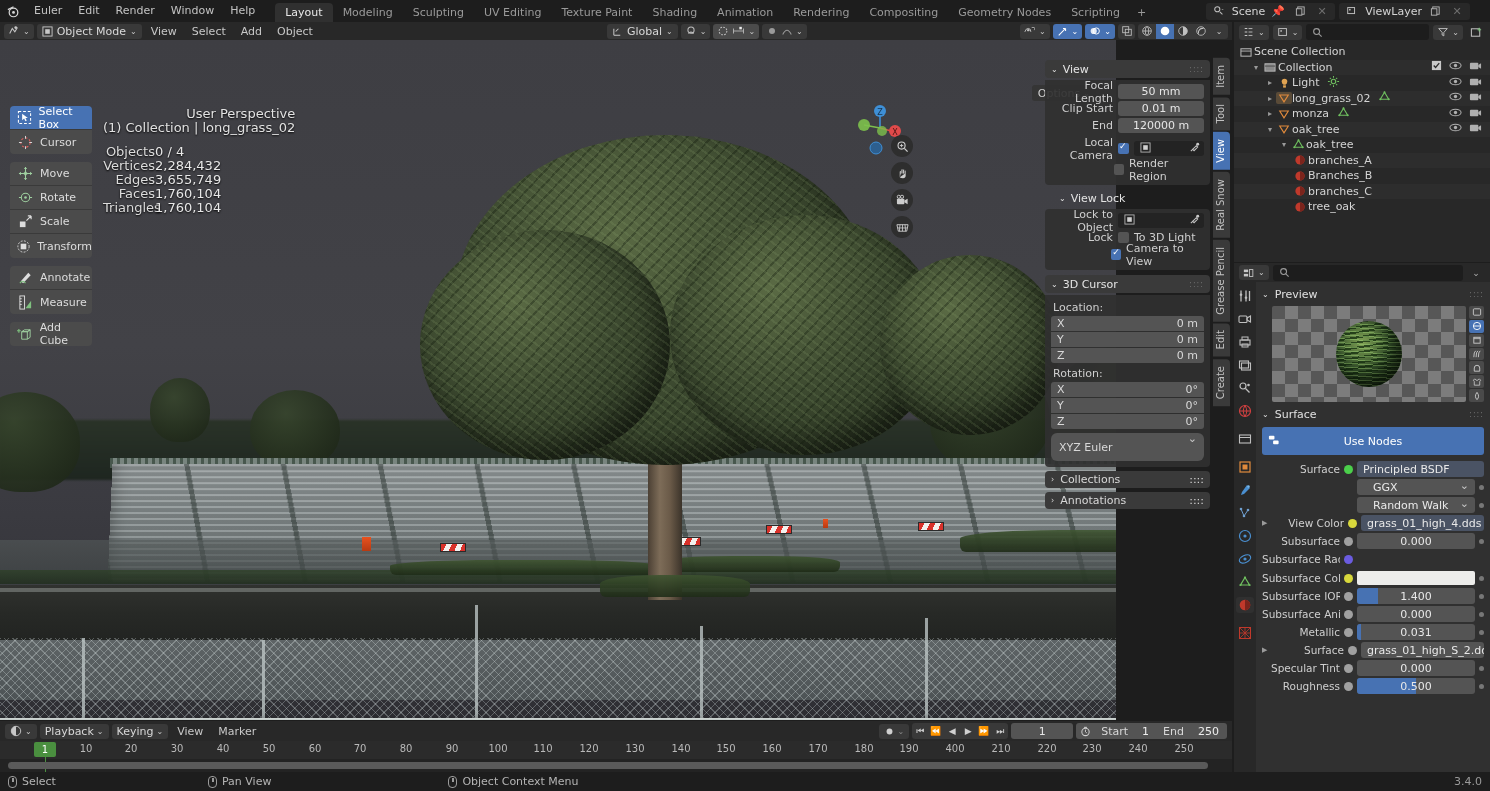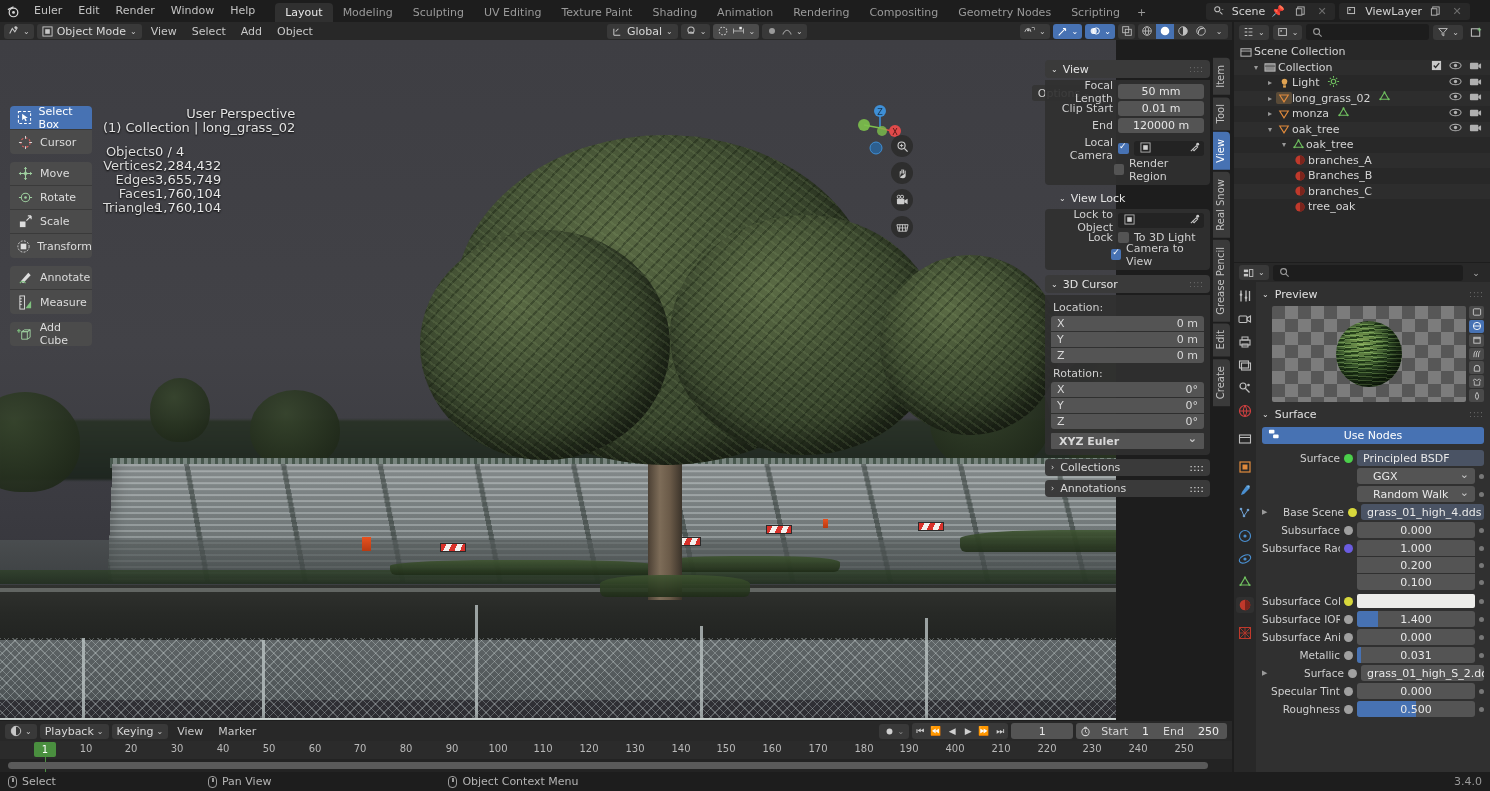--- a/index.html
+++ b/index.html
@@ -175,21 +175,21 @@
   .pval.left { justify-content:flex-start; padding-left:6px; }
   .pval.dark { background:#232323; }
   .chk { width:11px; height:11px; border-radius:2px; background:#545454; display:inline-block; }
   .chk.on { background:#4772b3; position:relative; }
   .chk.on:after { content:'✓'; position:absolute; left:1px; top:-2px; font-size:9px; color:#fff; }
   .sublabel { font-size:11px; color:#cfcfcf; margin:2px 0 2px 2px; }
   .xyzrow { display:flex; align-items:center; height:15px; background:#545454; border-radius:0; padding:0 6px; justify-content:space-between; font-size:11px; }
   .xyzgrp { display:flex; flex-direction:column; gap:1px; margin-bottom:4px; }
   .xyzgrp .xyzrow:first-child { border-radius:3px 3px 0 0; }
   .xyzgrp .xyzrow:last-child { border-radius:0 0 3px 3px; }
-  .dd-full { background:#545454; height:16px; border-radius:1px; display:flex; align-items:center; padding:0 8px; font-size:11px; position:relative;font-weight:bold; }
+  .dd-full { background:#545454; height:28px; border-radius:6px; display:flex; align-items:center; padding:0 8px; font-size:11px; position:relative; }
   .dd-full:after { content:'⌄'; position:absolute; right:7px; top:-1px; color:#c8c8c8; }
   .closed-panel {
     display:flex; align-items:center; gap:6px; height:17px; padding:0 6px;
     background:#3a3a3a; border-radius:4px; margin-top:4px; font-size:11px;
   }
   .vtabs { position:absolute; left:1213px; top:58px; width:17px; }
   .vtab {
     writing-mode:vertical-rl; text-orientation:mixed; transform:rotate(180deg);
     background:#3a3a3a; color:#c2c2c2; font-size:10px; padding:7px 2px;
     border-radius:0 0 0 4px; margin-bottom:2px; text-align:center; width:17px;
@@ -232,21 +232,21 @@
     width:66px; height:66px; border-radius:50%;
     background:
       repeating-linear-gradient(4deg, rgba(150,200,110,.55) 0 1px, transparent 1px 4px),
       repeating-linear-gradient(-9deg, rgba(20,45,15,.75) 0 2px, transparent 2px 5px),
       radial-gradient(circle at 40% 32%, #7fa054 0%, #33502a 48%, #16260f 100%);
     box-shadow: inset -8px -10px 18px rgba(0,0,0,.6);
   }
   .pvcol { width:15px; display:flex; flex-direction:column; gap:1px; }
   .pvbtn { height:13px; background:#4a4a4a; border-radius:2px; display:flex; align-items:center; justify-content:center; }
   .pvbtn.on { background:#4772b3; }
-  .usenodes { margin:4px 0 6px; background:#4772b3; height:17px; border-radius:3px;
+  .usenodes { margin:4px 0 6px; background:#4772b3; height:28px; border-radius:3px;
               display:flex; align-items:center; justify-content:center; position:relative; font-size:11px; color:#fff;text-align:center; }
   .usenodes .ic { position:absolute; left:6px; }
   .mrow { display:flex; align-items:center; gap:4px; height:16px; margin-bottom:2px; }
   .mlabel { width:78px; text-align:right; font-size:10.5px; color:#cfcfcf; white-space:nowrap; overflow:hidden; }
   .msock { width:9px; height:9px; border-radius:50%; flex:0 0 9px; }
   .mfield { flex:1; background:#545454; border-radius:3px; height:16px; display:flex; align-items:center; justify-content:center; font-size:11px; color:#e8e8e8; position:relative; overflow:hidden; }
   .mfield.name { justify-content:flex-start; padding-left:6px; background:#4a5364; }
   .mfield.dd:after { content:'⌄'; position:absolute; right:6px; top:0px; color:#c8c8c8; }
   .mfield.dd { justify-content:flex-start; padding-left:16px; }
   .mfield .bar { position:absolute; left:0; top:0; height:100%; background:#4772b3; }
@@ -1277,55 +1277,35 @@
         <span class="dot-r"></span>
       </div>
       <div class="mrow">
         <span class="mlabel"></span>
         <span class="msock" style="background:transparent"></span>
         <span class="mfield dd">Random Walk</span>
         <span class="dot-r"></span>
       </div>
       <div class="mrow">
         <span class="arrow-l">▶</span>
-        <span class="mlabel" style="width:70px">Base Scene</span>
+        <span class="mlabel" style="width:70px">View Color</span>
         <span class="msock" style="background:#d8d83c"></span>
         <span class="mfield name">grass_01_high_4.dds</span>
       </div>
       <div class="mrow">
         <span class="mlabel">Subsurface</span>
         <span class="msock" style="background:#a0a0a0"></span>
         <span class="mfield">
             <span>0.000</span>
           </span>
         <span class="dot-r"></span>
       </div>
       <div class="mrow" style="align-items:flex-start; height:auto">
         <span class="mlabel" style="line-height:16px">Subsurface Radius</span>
         <span class="msock" style="background:#6b5ce0; margin-top:4px"></span>
-        <span style="flex:1; display:flex; flex-direction:column; gap:1px">
-          <span style="display:flex; align-items:center; gap:4px">
-            <span class="mfield" style="border-radius:3px 3px 0 0">
-                <span>1.000</span>
-              </span>
-            <span class="dot-r"></span>
-          </span>
-          <span style="display:flex; align-items:center; gap:4px">
-            <span class="mfield" style="border-radius:0">
-                <span>0.200</span>
-              </span>
-            <span class="dot-r"></span>
-          </span>
-          <span style="display:flex; align-items:center; gap:4px">
-            <span class="mfield" style="border-radius:0 0 3px 3px">
-                <span>0.100</span>
-              </span>
-            <span class="dot-r"></span>
-          </span>
-        </span>
       </div>
       <div class="mrow" style="margin-top:3px">
         <span class="mlabel">Subsurface Color</span>
         <span class="msock" style="background:#d8d83c"></span>
         <span class="swatch" style="background:#ededeb"></span>
         <span class="dot-r"></span>
       </div>
       <div class="mrow">
         <span class="mlabel">Subsurface IOR</span>
         <span class="msock" style="background:#a0a0a0"></span>

